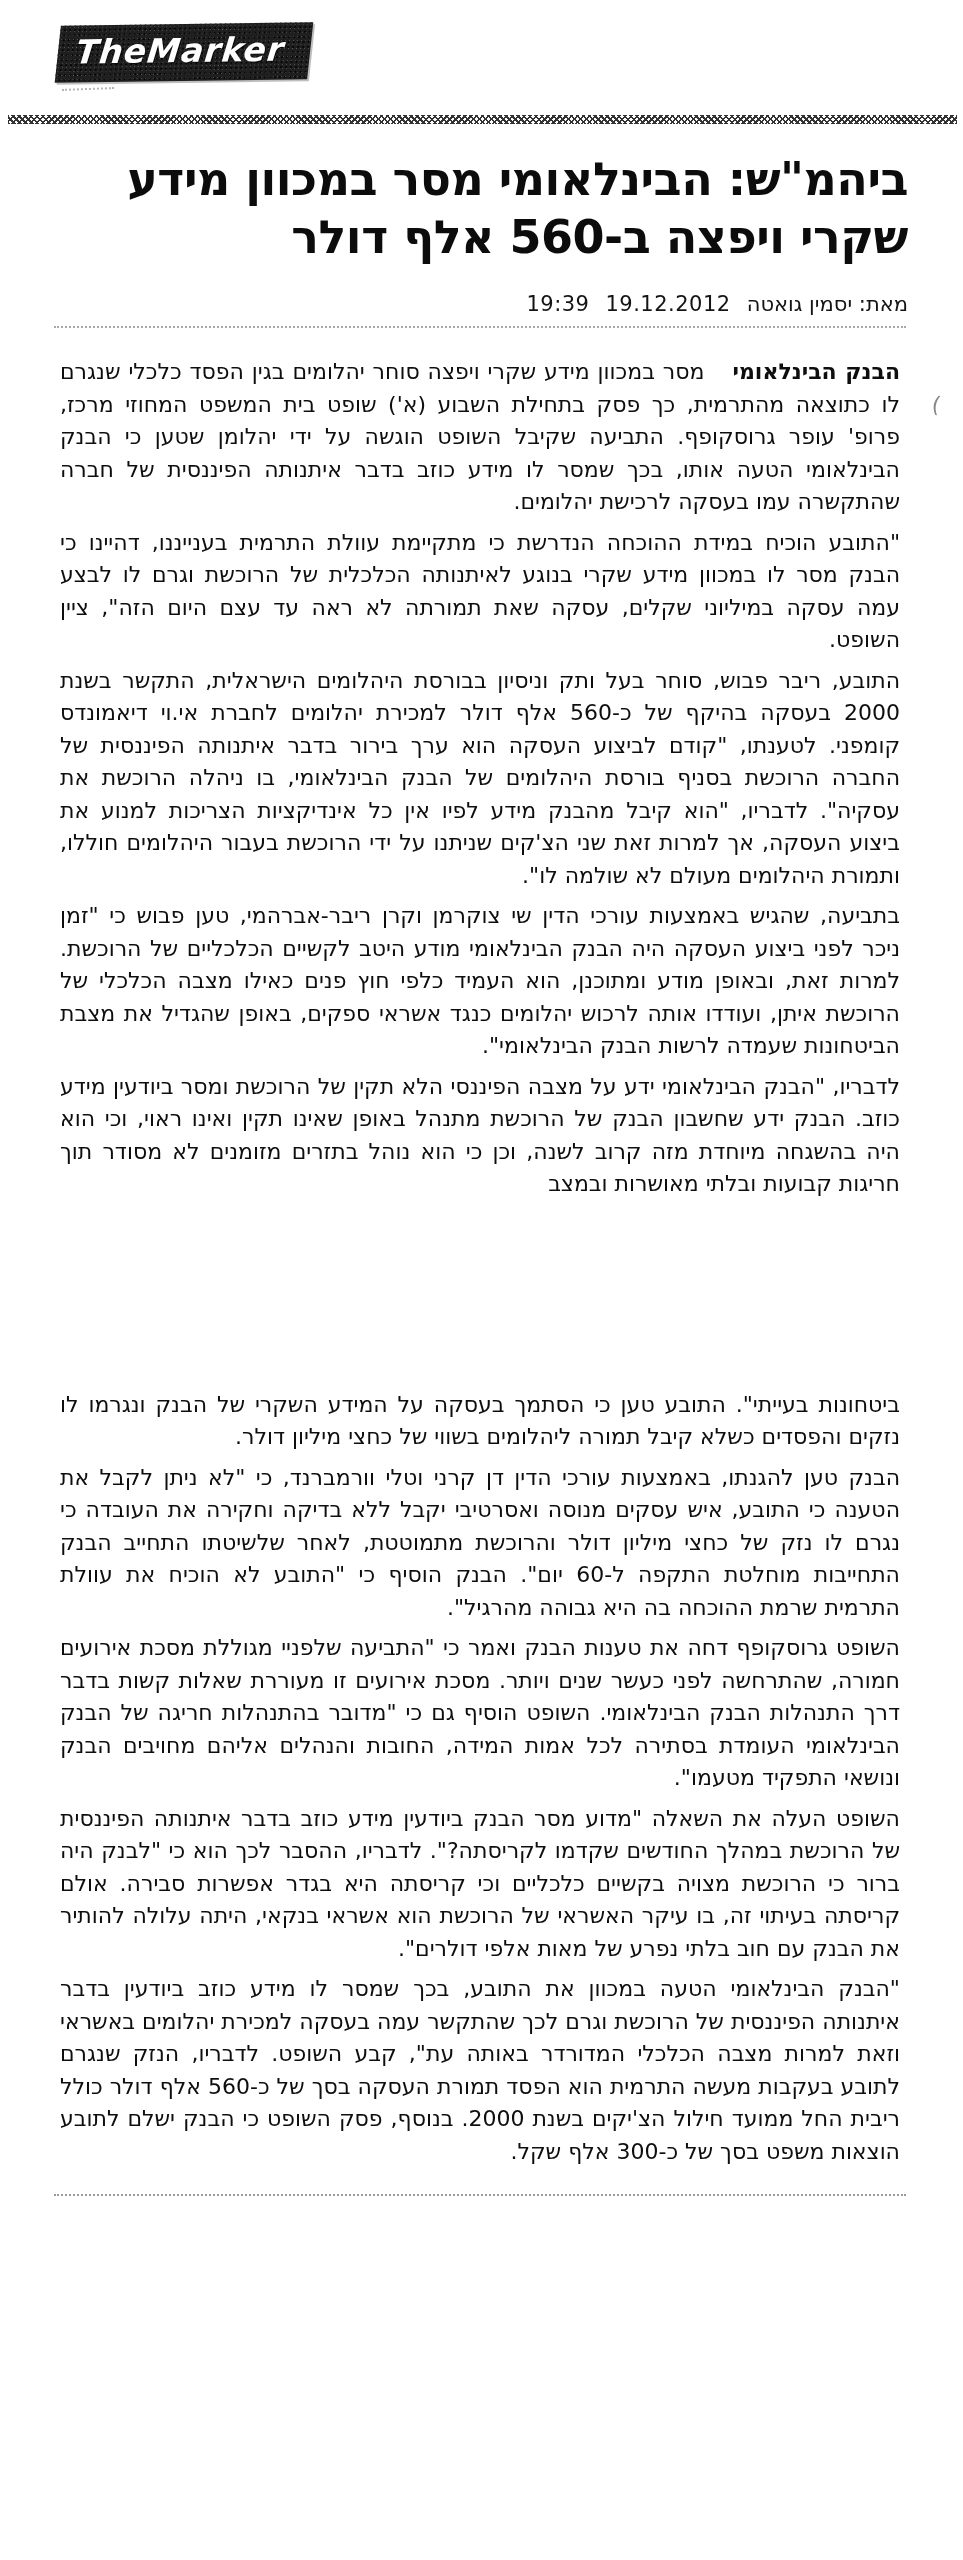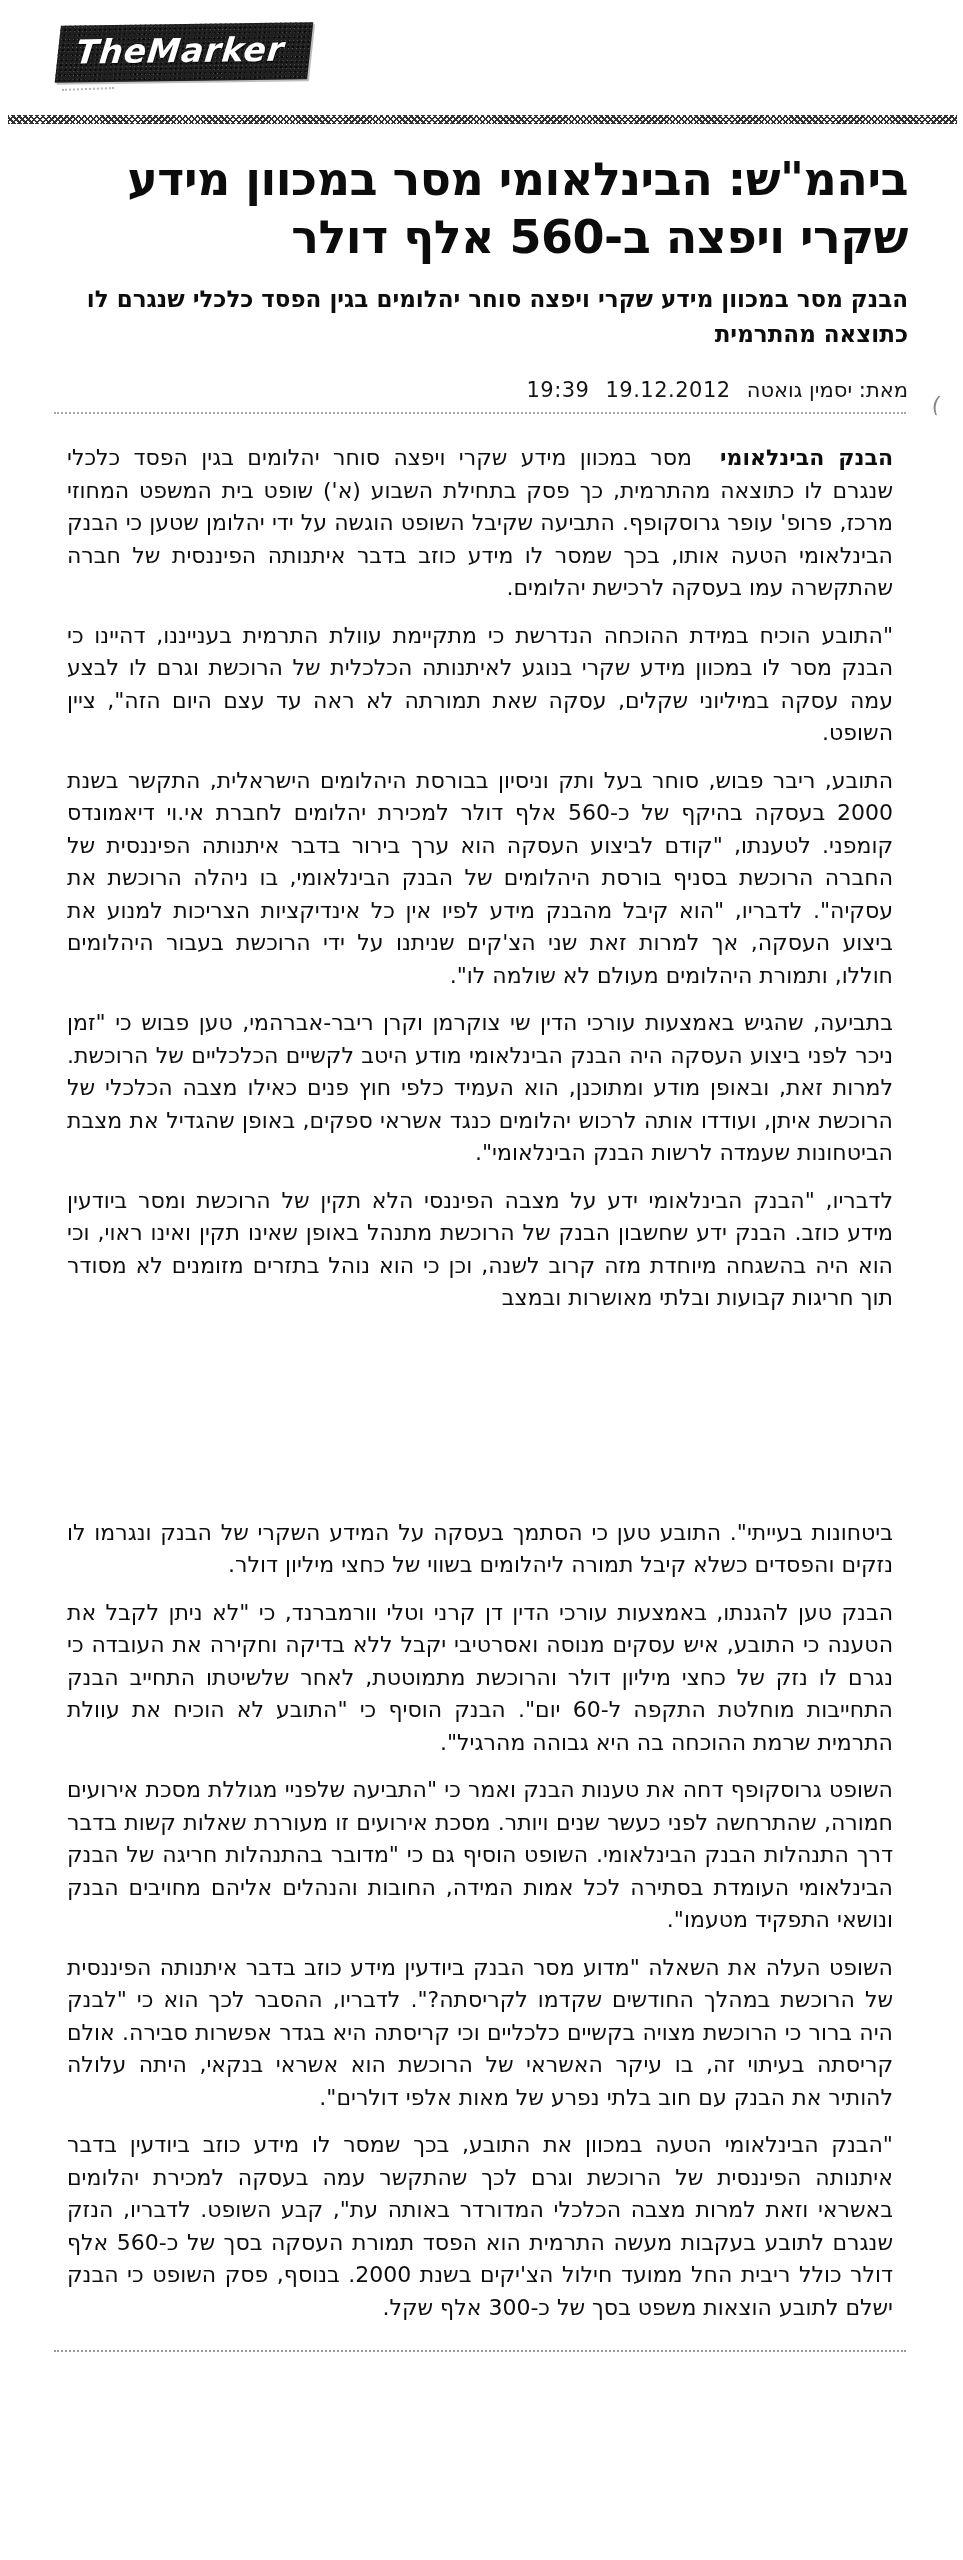--- a/index.html
+++ b/index.html
@@ -99,21 +99,21 @@
   }
 
   .body-block {
     margin-top: 28px;
     font-size: 22px;
     line-height: 32.5px;
     text-align: justify;
     text-justify: inter-word;
     color: #0e0e0e;
   }
-  .body-block p { margin: 15px; }
+  .body-block p { margin: 8px; }
   .lead-bold {
     font-weight: bold;
     margin-left: 28px; 
   }
   .block-gap { height: 172px; }
 
   
   .scan-speck {
     position: absolute;
     left: 62px;
@@ -143,21 +143,20 @@
 <div class="masthead-wrap">
   <span class="logo-band">TheMarker</span>
 </div>
 
 <div class="halftone-rule"></div>
 
 <div class="article">
 
   <h1 class="headline">ביהמ"ש: הבינלאומי מסר במכוון מידע שקרי ויפצה ב-560 אלף דולר</h1>
 
-  <h2 class="subheadline">הבנק מסר במכוון מידע שקרי ויפצה סוחר יהלומים בגין הפסד כלכלי שנגרם לו כתוצאה מהתרמית</h2>
 
   <div class="byline">
     <span class="author-group">
       <span>מאת:</span>
       <span>יסמין גואטה</span>
     </span>
     <span class="stamp">19.12.2012</span>
     <span class="stamp">19:39</span>
   </div>
 

